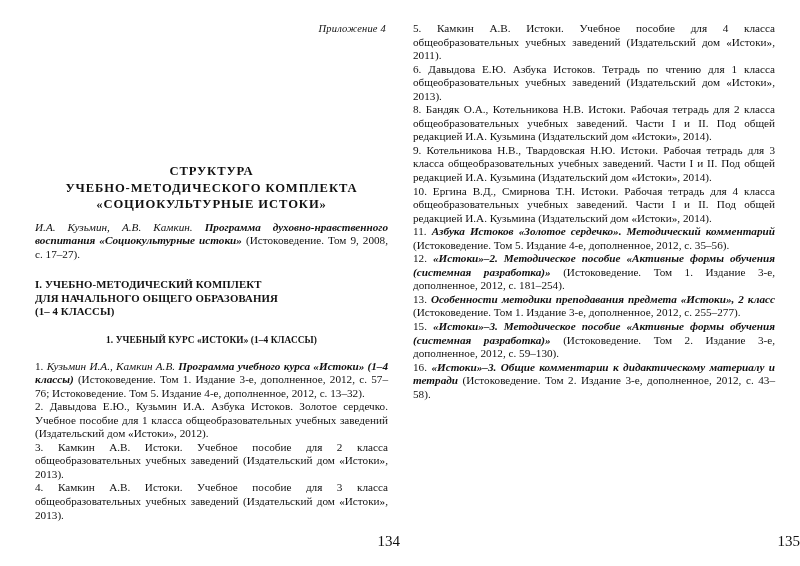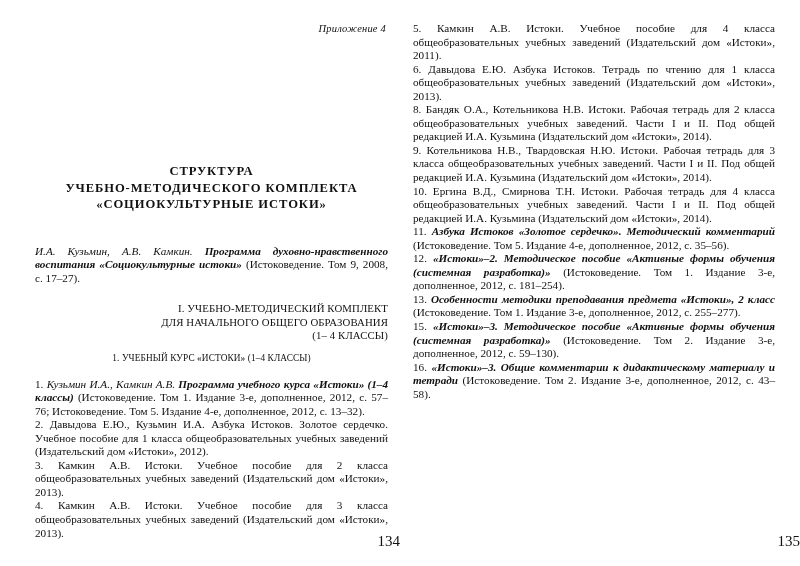--- a/index.html
+++ b/index.html
@@ -47,41 +47,41 @@
     font-weight: bold;
     font-size: 12.6px;
     letter-spacing: 0.9px;
     line-height: 16.5px;
   }
   .title-line {
     display: block;
     white-space: nowrap;
   }
   .intro-para {
-    margin-top: 32px;
+    margin-top: 8px;
     font-size: 11.2px;
     line-height: 13.6px;
     text-align: justify;
     text-indent: 0;
   }
   .intro-para i { font-style: italic; }
   .intro-para b { font-weight: bold; font-style: italic; }
   .section-head {
     margin-top: 17px;
-    text-align: right;
-    font-weight: normal;
+    text-align: left;
+    font-weight: bold;
     font-size: 10.8px;
     line-height: 13.4px;
     letter-spacing: 0.1px;
   }
   .section-head .hl { display: block; white-space: nowrap; }
   .sub-head {
-    margin-top: 9px;
+    margin-top: 15px;
     text-align: center;
-    font-weight: normal;
+    font-weight: bold;
     font-size: 9.3px;
     line-height: 12px;
     letter-spacing: 0.1px;
     white-space: nowrap;
   }
   .ref-list {
     margin: 14px 0 0 0;
     padding: 0;
     list-style: none;
   }

